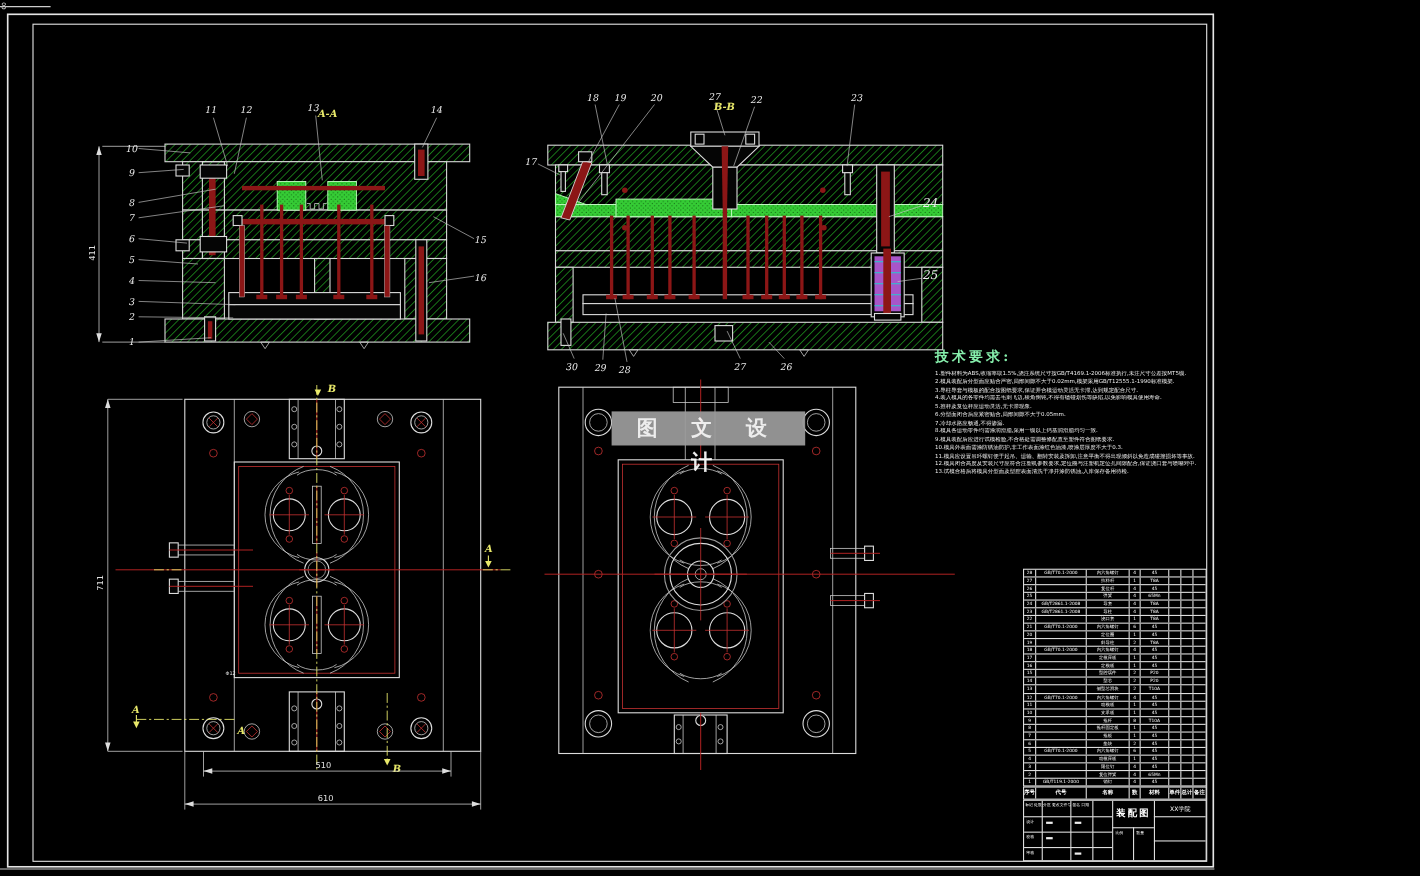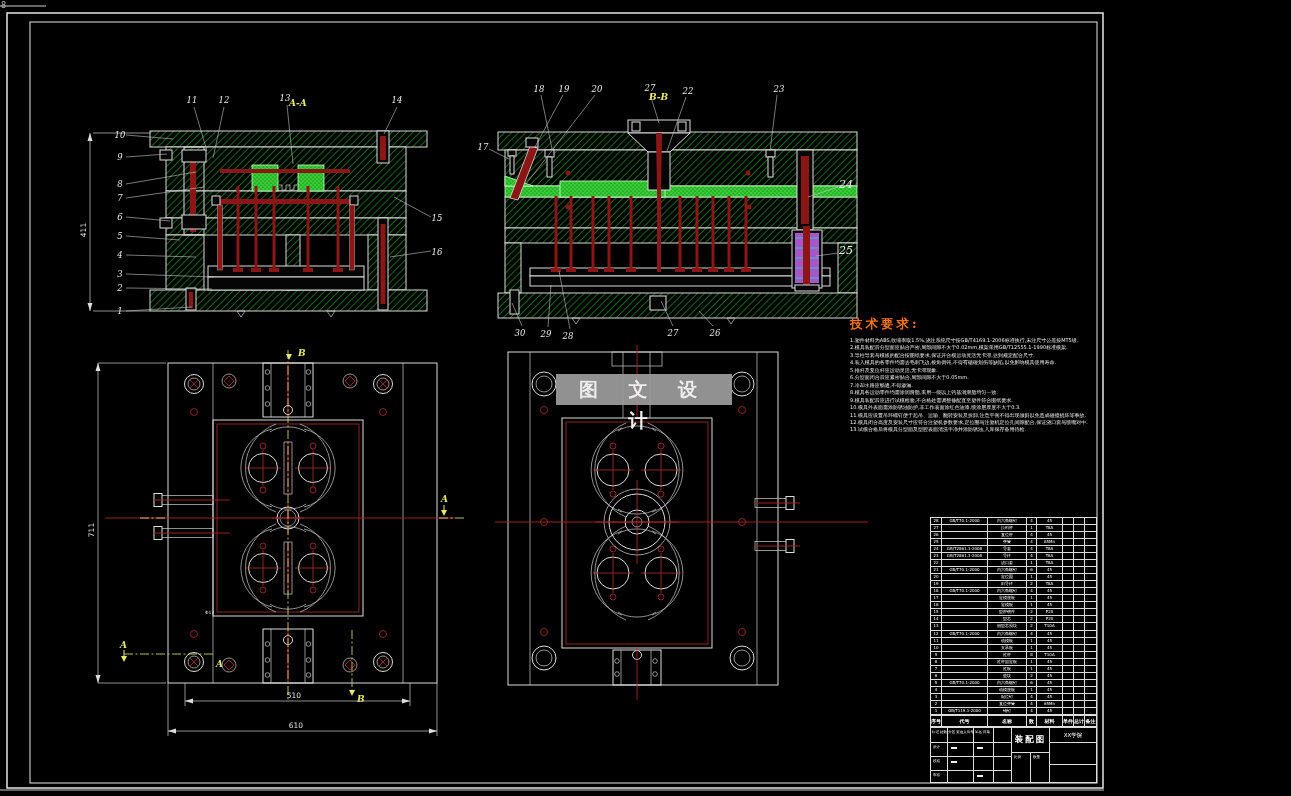--- a/index.html
+++ b/index.html
@@ -22,21 +22,21 @@
   .ys {fill:#e8e86a;font:italic bold 9px "DejaVu Serif",serif;}
   .co {fill:#eaeaea;font:italic 8.5px "DejaVu Serif",serif;text-anchor:middle;}
   .cob{fill:#eaeaea;font:italic 11px "DejaVu Serif",serif;text-anchor:middle;}
   .dim{fill:#e0e0e0;font:7.5px "DejaVu Sans",sans-serif;text-anchor:middle;}
   .dims{fill:#e0e0e0;font:4.5px "DejaVu Sans",sans-serif;}
   .lead{stroke:#c8c8c8;stroke-width:.6;fill:none;}
   .ar {fill:#ddd;}
   .frame{fill:none;stroke:#e5e5e5;}
   
   .tech{position:absolute;left:850px;top:316px;width:240px;}
-  .tech-title{font:bold 12.5px "DejaVu Serif",serif;letter-spacing:3px;color:#f97316;margin-bottom:4px;}
+  .tech-title{font:bold 12.5px "DejaVu Serif",serif;letter-spacing:3px;color:#86efac;margin-bottom:4px;}
   .tech-line{font-size:5px;line-height:7.45px;color:#efefef;white-space:nowrap;overflow:hidden;}
   .bom{position:absolute;left:930px;top:517px;width:167px;height:198px;
        border:1px solid #ddd;box-sizing:border-box;display:flex;flex-direction:column;}
   .bom-row{flex:1;display:flex;border-bottom:1px solid #ddd;box-sizing:border-box;}
   .bom-row:last-child{border-bottom:none;}
   .bom-row span{display:block;border-right:1px solid #ddd;box-sizing:border-box;
        font-size:4px;line-height:5.5px;text-align:center;color:#fff;overflow:hidden;white-space:nowrap;}
   .bom-row span:last-child{border-right:none;}
   .c0{width:11px;} .c1{width:46px;} .c2{width:39px;} .c3{width:10px;}
   .c4{width:26px;} .c5{width:11px;} .c6{width:11px;} .c7{width:11px;}

